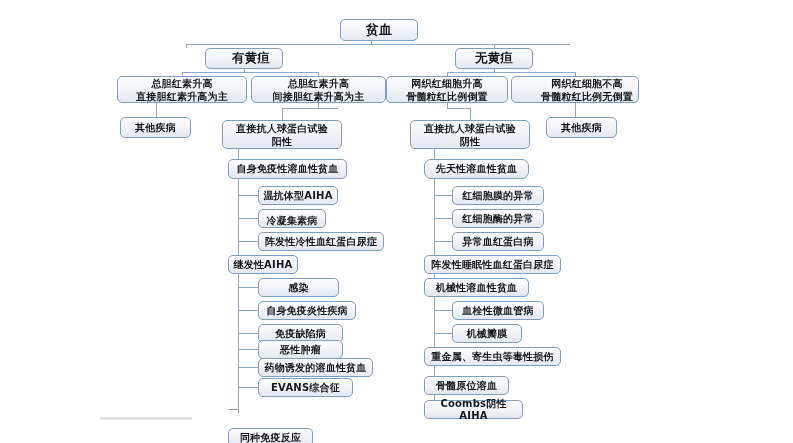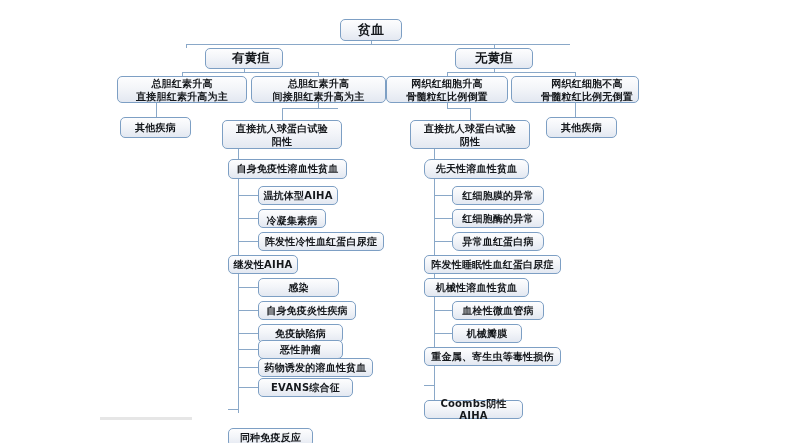--- a/index.html
+++ b/index.html
@@ -105,21 +105,21 @@
       <path d="M434 287 L424 287"></path>
       <path d="M434 310 L452 310"></path>
       <path d="M434 333 L452 333"></path>
       <path d="M434 356 L424 356"></path>
       <path d="M434 385 L424 385"></path>
       <path d="M434 409 L424 409"></path>
     </g>
   </svg>
 
   <div class="footer-rule" style="left:100px; top:417px; width:92px;"></div>
-<div class="node root" style="left: 340px; top: 19px; width: 62px; height: 22px;"><span>贫血</span></div>
+<div class="node root" style="left: 340px; top: 19px; width: 78px; height: 22px;"><span>贫血</span></div>
     <div class="node level2" style="left: 205px; top: 48px; width: 78px; height: 21px; padding-left: 18px;"><span>有黄疸</span></div>
     <div class="node level2" style="left: 455px; top: 48px; width: 78px; height: 21px;"><span>无黄疸</span></div>
     <div class="node two-line" style="left: 117px; top: 76px; width: 130px; height: 27px;"><span>总胆红素升高
 直接胆红素升高为主</span></div>
     <div class="node two-line" style="left: 251px; top: 76px; width: 135px; height: 27px;"><span>总胆红素升高
 间接胆红素升高为主</span></div>
     <div class="node two-line" style="left: 386px; top: 76px; width: 122px; height: 27px;"><span>网织红细胞升高
 骨髓粒红比例倒置</span></div>
     <div class="node two-line" style="left: 511px; top: 76px; width: 128px; height: 27px; padding-left: 28px;"><span>网织红细胞不高
 骨髓粒红比例无倒置</span></div>
@@ -137,20 +137,21 @@
     <div class="node" style="left: 258px; top: 278px; width: 81px; height: 19px;"><span>感染</span></div>
     <div class="node" style="left: 258px; top: 301px; width: 98px; height: 19px;"><span>自身免疫炎性疾病</span></div>
     <div class="node" style="left: 258px; top: 324px; width: 85px; height: 19px;"><span>免疫缺陷病</span></div>
     <div class="node" style="left: 258px; top: 340px; width: 85px; height: 19px;"><span>恶性肿瘤</span></div>
     <div class="node" style="left: 258px; top: 358px; width: 115px; height: 19px;"><span>药物诱发的溶血性贫血</span></div>
     <div class="node" style="left: 258px; top: 378px; width: 95px; height: 19px;"><span>EVANS综合征</span></div>
     <div class="node" style="left: 228px; top: 400px; width: 85px; height: 19px; margin-top: 28px;"><span>同种免疫反应</span></div>
     <div class="node" style="left: 424px; top: 159px; width: 105px; height: 20px; border-radius: 7px;"><span>先天性溶血性贫血</span></div>
     <div class="node" style="left: 452px; top: 186px; width: 92px; height: 19px;"><span>红细胞膜的异常</span></div>
     <div class="node" style="left: 452px; top: 209px; width: 92px; height: 19px;"><span>红细胞酶的异常</span></div>
-    <div class="node" style="left: 452px; top: 232px; width: 92px; height: 19px; border-radius: 7px;"><span>异常血红蛋白病</span></div>
+    <div class="node" style="left: 452px; top: 232px; width: 92px; height: 19px;"><span>异常血红蛋白病</span></div>
     <div class="node" style="left: 424px; top: 255px; width: 137px; height: 19px;"><span>阵发性睡眠性血红蛋白尿症</span></div>
     <div class="node" style="left: 424px; top: 278px; width: 105px; height: 19px;"><span>机械性溶血性贫血</span></div>
     <div class="node" style="left: 452px; top: 301px; width: 92px; height: 19px;"><span>血栓性微血管病</span></div>
     <div class="node" style="left: 452px; top: 324px; width: 70px; height: 19px;"><span>机械瓣膜</span></div>
     <div class="node" style="left: 424px; top: 347px; width: 137px; height: 19px;"><span>重金属、寄生虫等毒性损伤</span></div>
+    <div class="node" style="left: 424px; top: 376px; width: 85px; height: 19px;"><span>骨髓原位溶血</span></div>
     <div class="node" style="left: 424px; top: 400px; width: 99px; height: 19px;"><span>Coombs阴性AIHA</span></div>
   </div>
 
 </body></html>

